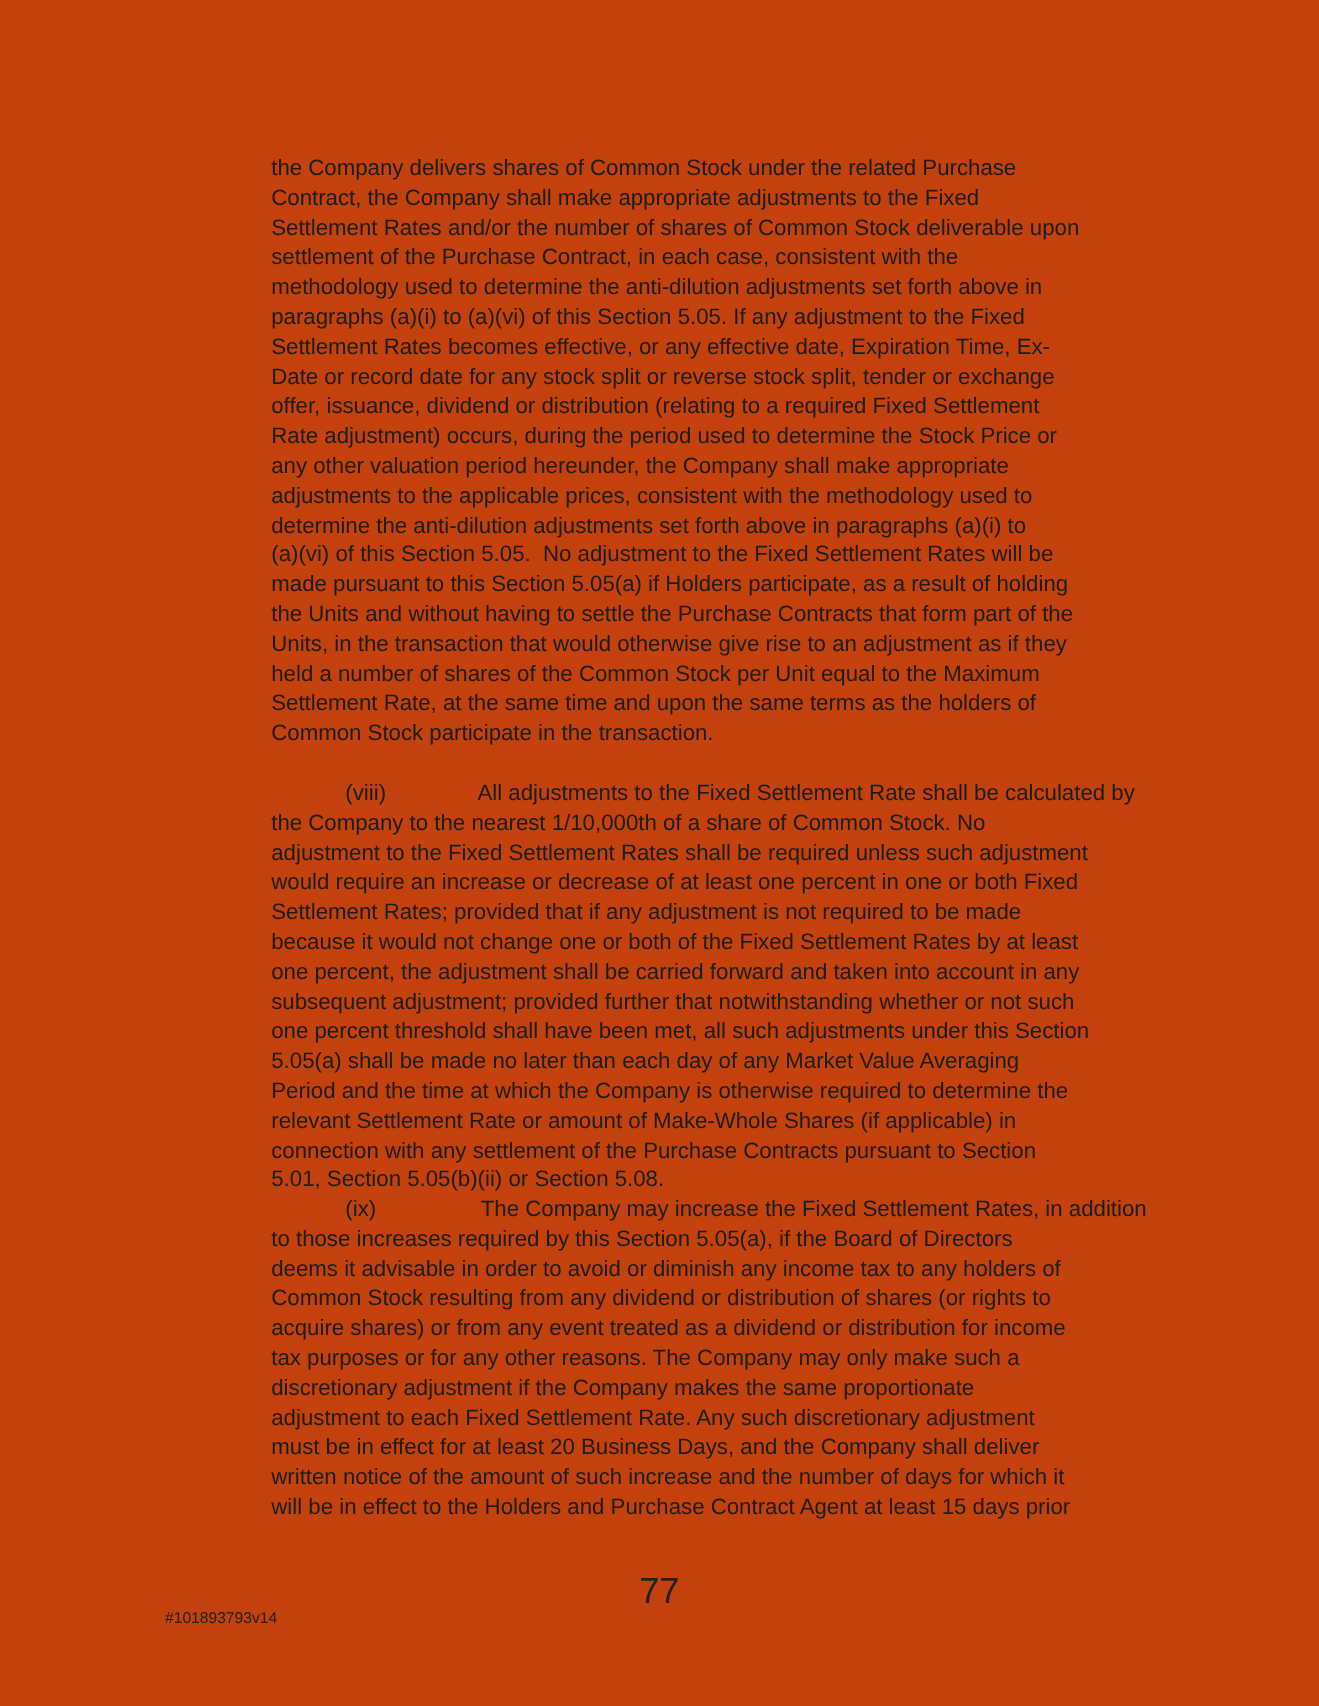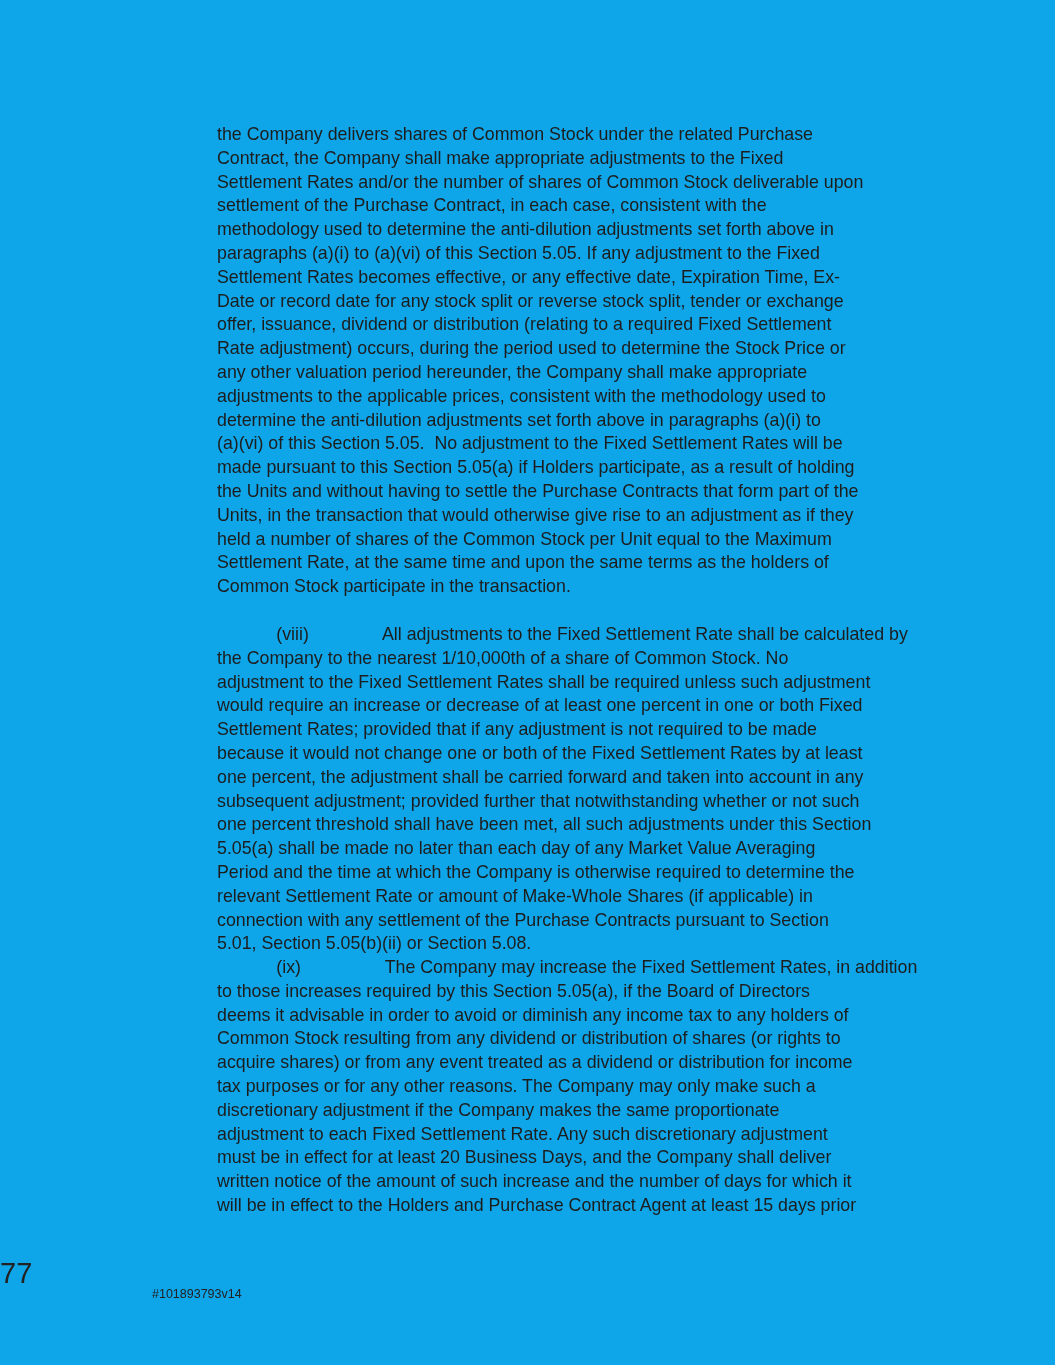--- a/index.html
+++ b/index.html
@@ -4,21 +4,21 @@
 <style>
   html, body {
     margin: 0;
     padding: 0;
     background: #ffffff;
   }
   .page {
     position: relative;
     width: 1055px;
     height: 1365px;
-    background: #0ea5e9;
+    background: #c2410c;
     font-family: "Liberation Sans", sans-serif;
     color: #1d1d1d;
     overflow: hidden;
   }
   .body-text {
     position: absolute;
     left: 217px;
     top: 123px;
     width: 716px;
     font-size: 17.8px;
@@ -29,26 +29,27 @@
     white-space: pre;   
     margin: 0;
   }
   .gap-lg { margin-bottom: 24px; }
   .gap-md { }
   .page-number {
     position: absolute;
     top: 1257px;
     left: 0;
     width: 100%;
+    text-align: center;
     font-size: 29px;
     color: #222222;
   }
   .doc-id {
     position: absolute;
-    left: 152px;
+    left: 132px;
     top: 1287px;
     font-size: 12.5px;
     color: #222222;
   }
 </style>
 </head>
 <body>
 
 <div class="page">
 

